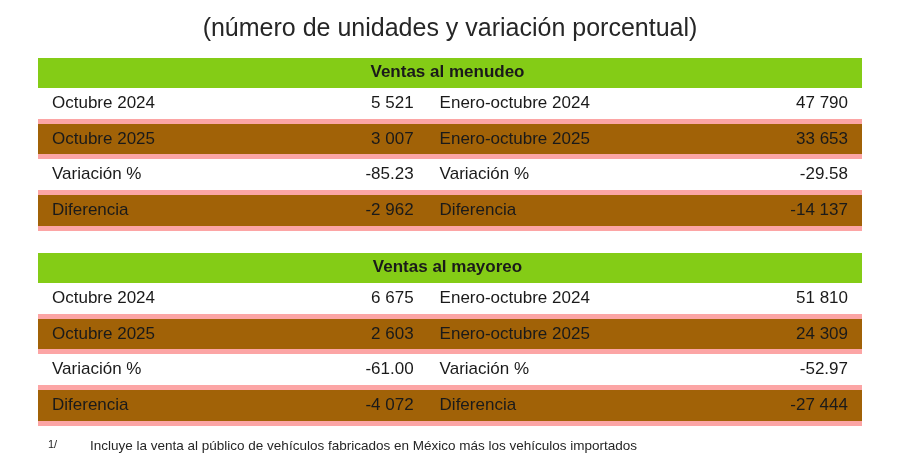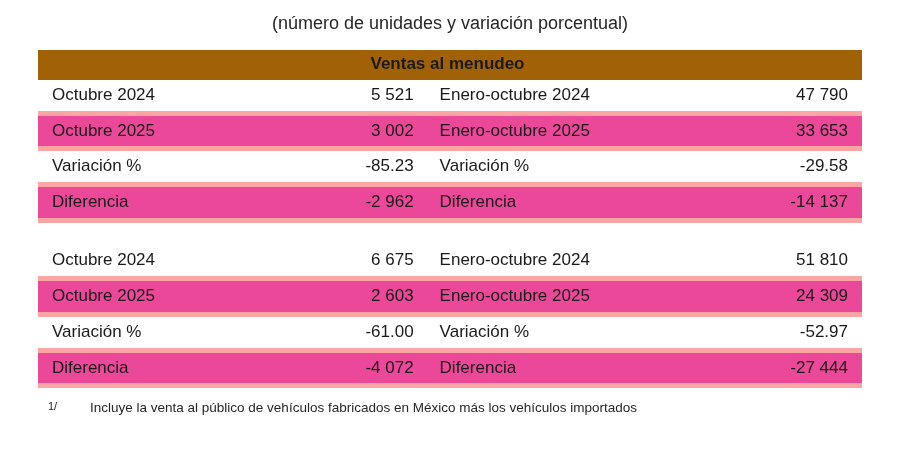--- a/index.html
+++ b/index.html
@@ -29,47 +29,47 @@
     margin: 26px 0 0 0;
     letter-spacing: -0.1px;
   }
   .title sup {
     font-size: 14px;
     font-weight: bold;
     vertical-align: super;
   }
   .subtitle {
     text-align: center;
-    font-size: 18px;
+    font-size: 25px;
     color: #262626;
     margin: 13px 0 0 0;
   }
   .block {
     margin-top: 16px;
   }
   .block.second {
     margin-top: 22px;
   }
   .band {
-    background: #a16207;
+    background: #84cc16;
     text-align: center;
     font-size: 17px;
     font-weight: bold;
     color: #1a1a1a;
     padding: 5px 5px 6px 0;
     line-height: 1.1;
   }
   table.data {
     width: 100%;
     border-collapse: collapse;
     table-layout: fixed;
     font-size: 17px;
   }
   table.data tr.alt td {
-    background: #ec4899;
+    background: #a16207;
   }
   table.data td {
     padding: 6px 0 7px 0;
     border-bottom: 5px solid #fca5a5;
     line-height: 1.05;
     white-space: nowrap;
   }
   td.lbl-a {
     width: 26%;
     padding-left: 14px !important;
@@ -118,41 +118,42 @@
     <table class="data">
       <tbody>
         <tr>
           <td class="lbl-a">Octubre 2024</td>
           <td class="val-a">5 521</td>
           <td class="lbl-b">Enero-octubre 2024</td>
           <td class="val-b">47 790</td>
         </tr>
         <tr class="alt">
           <td class="lbl-a">Octubre 2025</td>
-          <td class="val-a">3 002</td>
+          <td class="val-a">3 007</td>
           <td class="lbl-b">Enero-octubre 2025</td>
           <td class="val-b">33 653</td>
         </tr>
         <tr>
           <td class="lbl-a">Variación %</td>
           <td class="val-a">-85.23</td>
           <td class="lbl-b">Variación %</td>
           <td class="val-b">-29.58</td>
         </tr>
         <tr class="alt">
           <td class="lbl-a">Diferencia</td>
           <td class="val-a">-2 962</td>
           <td class="lbl-b">Diferencia</td>
           <td class="val-b">-14 137</td>
         </tr>
       </tbody>
     </table>
   </div>
 
   <div class="block second">
+    <div class="band">Ventas al mayoreo</div>
     <table class="data">
       <tbody>
         <tr>
           <td class="lbl-a">Octubre 2024</td>
           <td class="val-a">6 675</td>
           <td class="lbl-b">Enero-octubre 2024</td>
           <td class="val-b">51 810</td>
         </tr>
         <tr class="alt">
           <td class="lbl-a">Octubre 2025</td>

